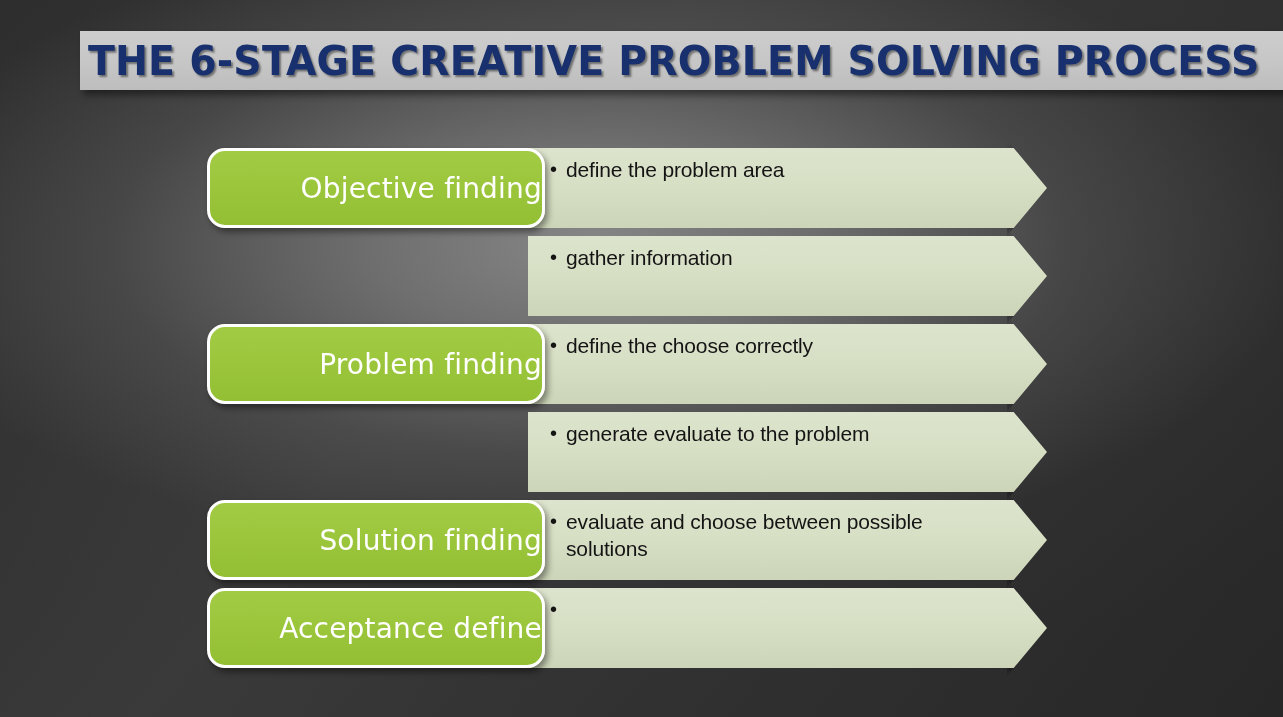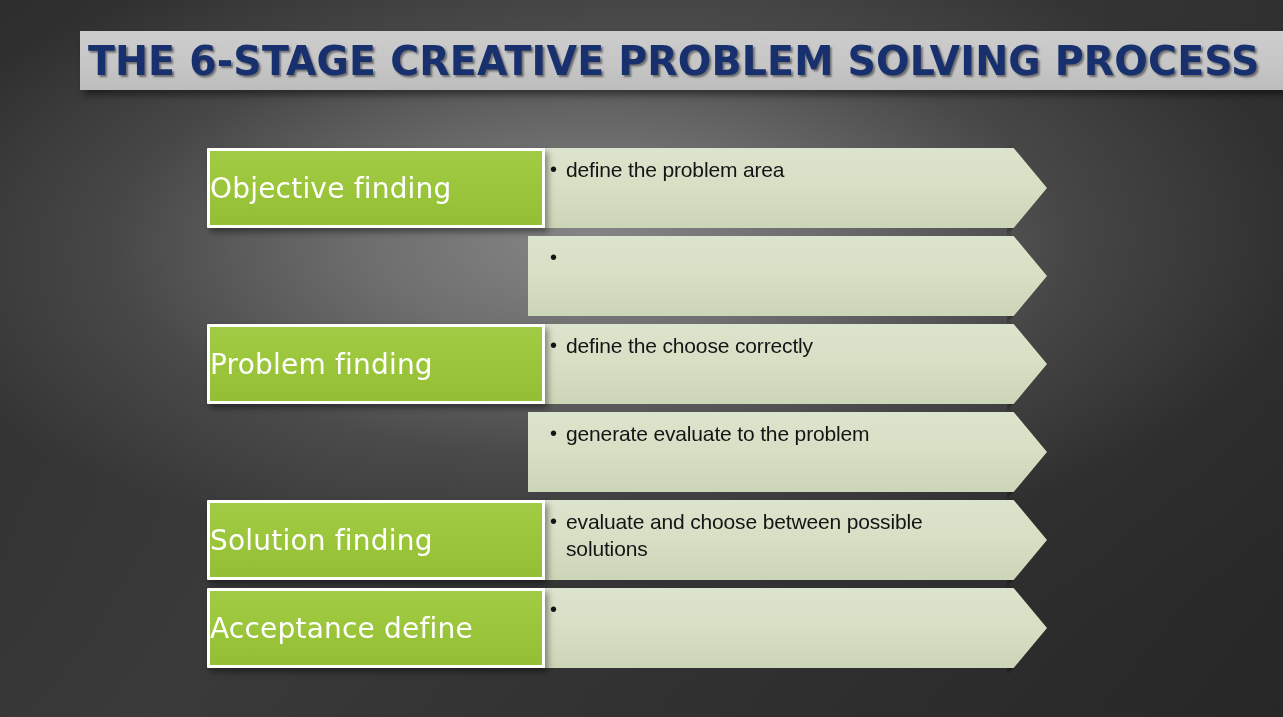--- a/index.html
+++ b/index.html
@@ -111,25 +111,25 @@
 
   
   .stage-box {
     position: absolute;
     left: 207px;
     top: 0;
     width: 338px;
     height: 80px;
     background: linear-gradient(180deg, #a2cb45 0%, #9bc63b 50%, #93bf34 100%);
     border: 3px solid #ffffff;
-    border-radius: 1px;
+    border-radius: 18px;
     box-shadow: 3px 4px 6px rgba(0,0,0,0.42);
     display: flex;
     align-items: center;
-    justify-content: flex-start;
+    justify-content: flex-end;
   }
 
   .stage-label {
     font-family: "DejaVu Sans", sans-serif;
     font-size: 28px;
     font-weight: 400;
     color: #ffffff;
     letter-spacing: 0.2px;
     white-space: nowrap;
   }
@@ -150,20 +150,21 @@
         </div>
       </div>
       <div class="stage-box">
         <span class="stage-label">Objective finding</span>
       </div>
     </div>
     <div class="process-row">
       <div class="arrow-band">
         <div class="band-text">
           <span class="bullet-dot">•</span>
+          <span class="band-label">gather information</span>
         </div>
       </div>
     </div>
     <div class="process-row">
       <div class="arrow-band">
         <div class="band-text">
           <span class="bullet-dot">•</span>
           <span class="band-label">define the choose correctly</span>
         </div>
       </div>

